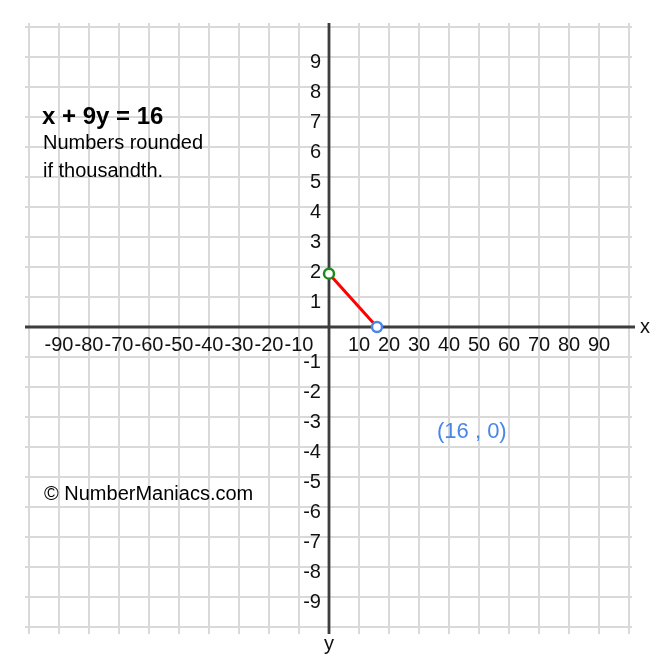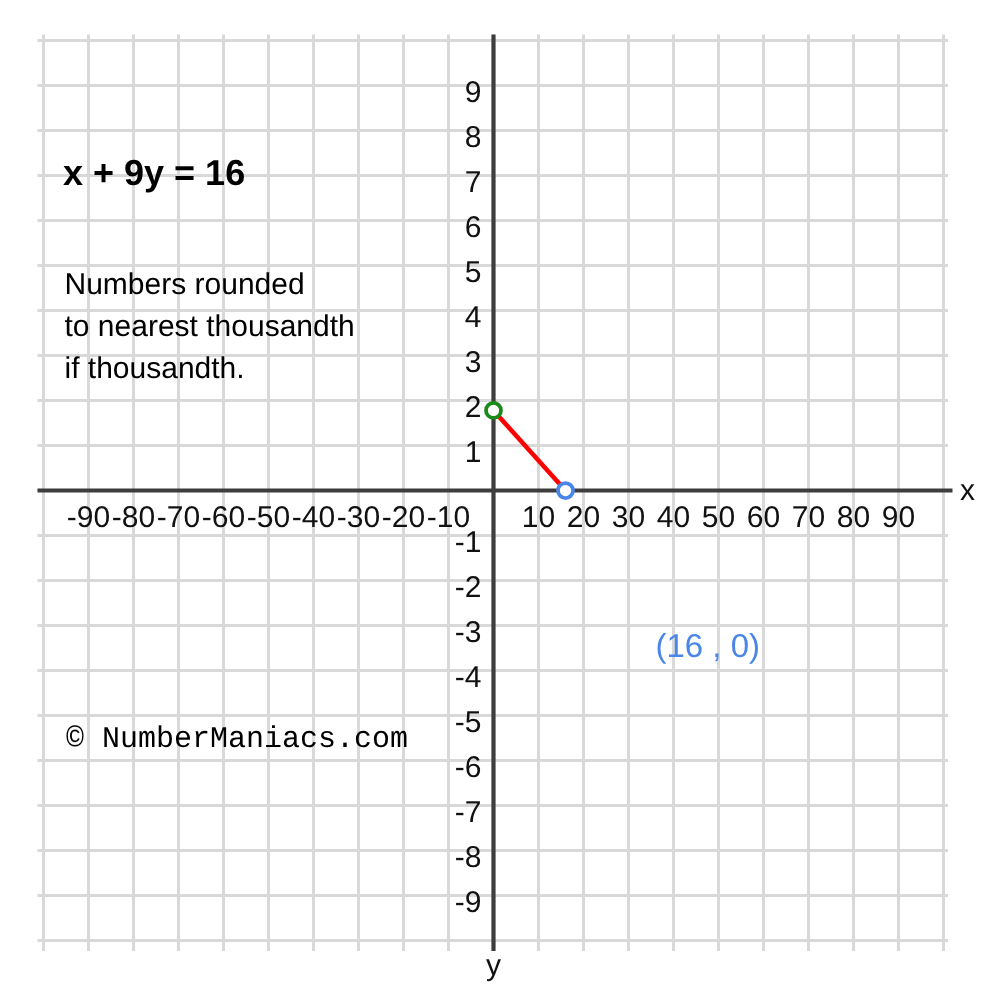--- a/index.html
+++ b/index.html
@@ -3,22 +3,22 @@
 <meta charset="utf-8">
 <style>
   html,body{margin:0;padding:0;background:#ffffff;}
   .stage{
     position:relative;width:660px;height:660px;background:#ffffff;overflow:hidden;
     font-family:"Liberation Sans",sans-serif;
   }
   .stage svg{position:absolute;left:0;top:0;}
   .overlay{position:absolute;color:#000;}
   .title{left:42px;top:58px;font-size:24px;font-weight:bold;margin-top:44px;}
-  .note{left:43px;top:128px;font-size:20px;line-height:28px;margin-top:48px;}
-  .copyright{left:44px;top:482px;font-size:20px;font-family:Liberation Mono, monospace;}
+  .note{left:43px;top:128px;font-size:20px;line-height:28px;}
+  .copyright{left:44px;top:482px;font-size:20px;}
   .pt-label{font-size:22px;font-weight:normal;}
   .pt-label.xint{left:437px;top:418px;}
   .pt-label.yint{left:426px;top:477px;}
 </style>
 </head>
 <body>
 
 <div class="stage">
   <svg id="plot" width="660" height="660" viewBox="0 0 660 660">
       <line x1="29" y1="23" x2="29" y2="634" stroke="#d9d9d9" stroke-width="2"></line>
@@ -105,21 +105,20 @@
       <text x="329" y="650" text-anchor="middle" fill="#111111" font-family="&quot;Liberation Sans&quot;, sans-serif" font-size="20px">y</text>
       <polyline points="329,273.65999999999997 377,327" fill="none" stroke="#ff0000" stroke-width="3"></polyline>
       <circle cx="329" cy="273.65999999999997" r="5" fill="#ffffff" stroke="#1a8a1a" stroke-width="2.5"></circle>
       <circle cx="377" cy="327" r="5" fill="#ffffff" stroke="#4a86e8" stroke-width="2.5"></circle>
     </svg>
 
   <div class="overlay title">x + 9y = 16</div>
 
   <div class="overlay note">
     <div>Numbers rounded</div>
-    <div>to nearest thousandth</div>
     <div>if thousandth.</div>
   </div>
 
   <div class="overlay copyright">© NumberManiacs.com</div>
 
   <div class="overlay pt-label xint" style="color: rgb(74, 134, 232);">(16 , 0)</div>
 
 </div>
 
 </body></html>

